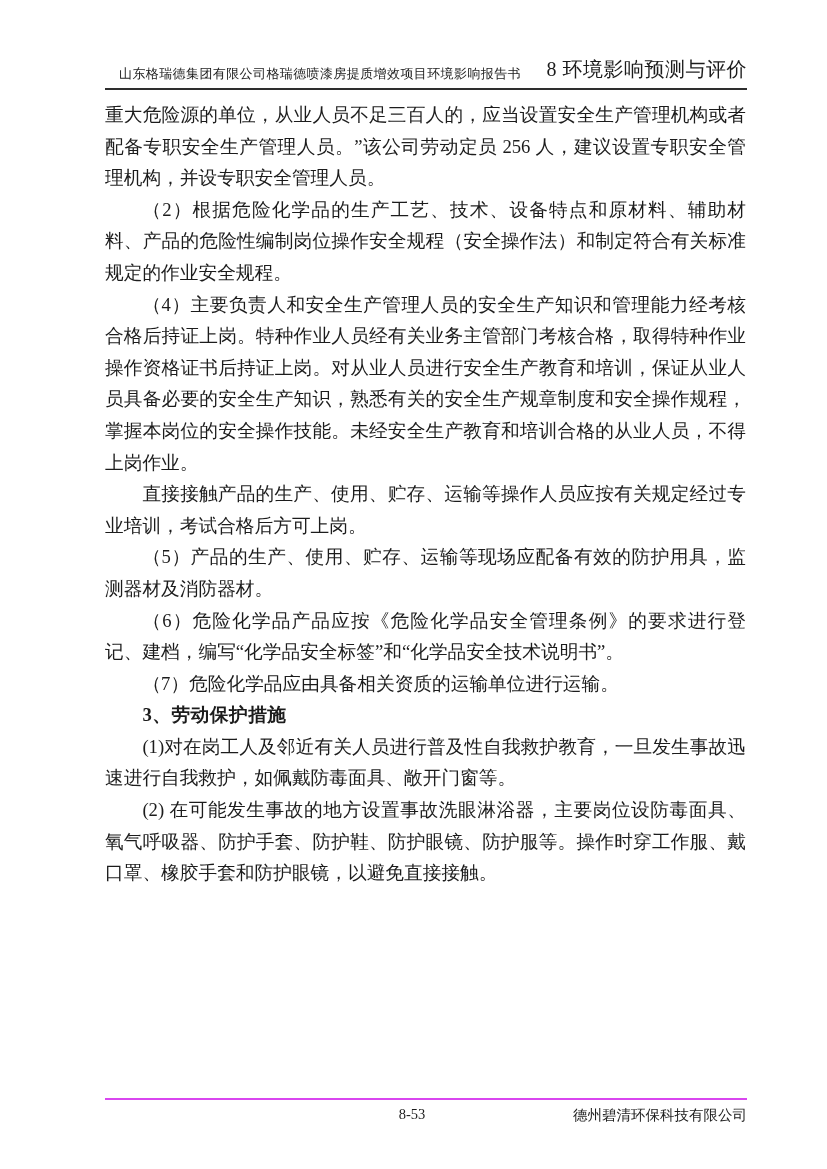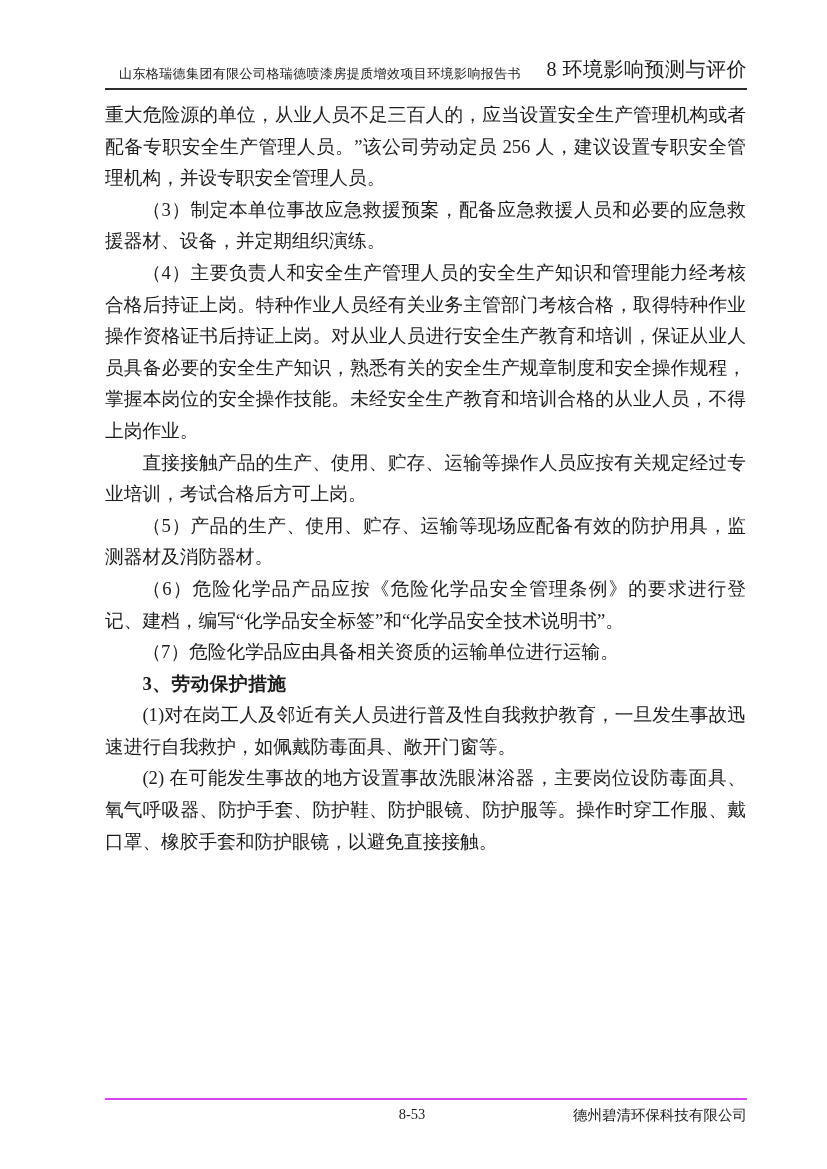--- a/index.html
+++ b/index.html
@@ -94,21 +94,21 @@
 
 <div class="page">
 
   <div class="header">
     <span class="h-left">山东格瑞德集团有限公司格瑞德喷漆房提质增效项目环境影响报告书</span>
     <span class="h-right">8 环境影响预测与评价</span>
   </div>
 
   <div class="content">
     <p class="cont">重大危险源的单位，从业人员不足三百人的，应当设置安全生产管理机构或者配备专职安全生产管理人员。”该公司劳动定员 256 人，建议设置专职安全管理机构，并设专职安全管理人员。</p>
-    <p class="ind">（3）制定本单位事故应急救援预案，配备应急救援人员和必要的应急救援器材、设备，并定期组织演练。</p>
+    <p class="ind">（2）根据危险化学品的生产工艺、技术、设备特点和原材料、辅助材料、产品的危险性编制岗位操作安全规程（安全操作法）和制定符合有关标准规定的作业安全规程。</p>
     <p class="ind">（4）主要负责人和安全生产管理人员的安全生产知识和管理能力经考核合格后持证上岗。特种作业人员经有关业务主管部门考核合格，取得特种作业操作资格证书后持证上岗。对从业人员进行安全生产教育和培训，保证从业人员具备必要的安全生产知识，熟悉有关的安全生产规章制度和安全操作规程，掌握本岗位的安全操作技能。未经安全生产教育和培训合格的从业人员，不得上岗作业。</p>
     <p class="ind">直接接触产品的生产、使用、贮存、运输等操作人员应按有关规定经过专业培训，考试合格后方可上岗。</p>
     <p class="ind">（5）产品的生产、使用、贮存、运输等现场应配备有效的防护用具，监测器材及消防器材。</p>
     <p class="ind">（6）危险化学品产品应按《危险化学品安全管理条例》的要求进行登记、建档，编写“化学品安全标签”和“化学品安全技术说明书”。</p>
     <p class="ind">（7）危险化学品应由具备相关资质的运输单位进行运输。</p>
     <p class="heading">3、劳动保护措施</p>
     <p class="ind">(1)对在岗工人及邻近有关人员进行普及性自我救护教育，一旦发生事故迅速进行自我救护，如佩戴防毒面具、敞开门窗等。</p>
     <p class="ind">(2) 在可能发生事故的地方设置事故洗眼淋浴器，主要岗位设防毒面具、氧气呼吸器、防护手套、防护鞋、防护眼镜、防护服等。操作时穿工作服、戴口罩、橡胶手套和防护眼镜，以避免直接接触。</p>
   </div>
 

